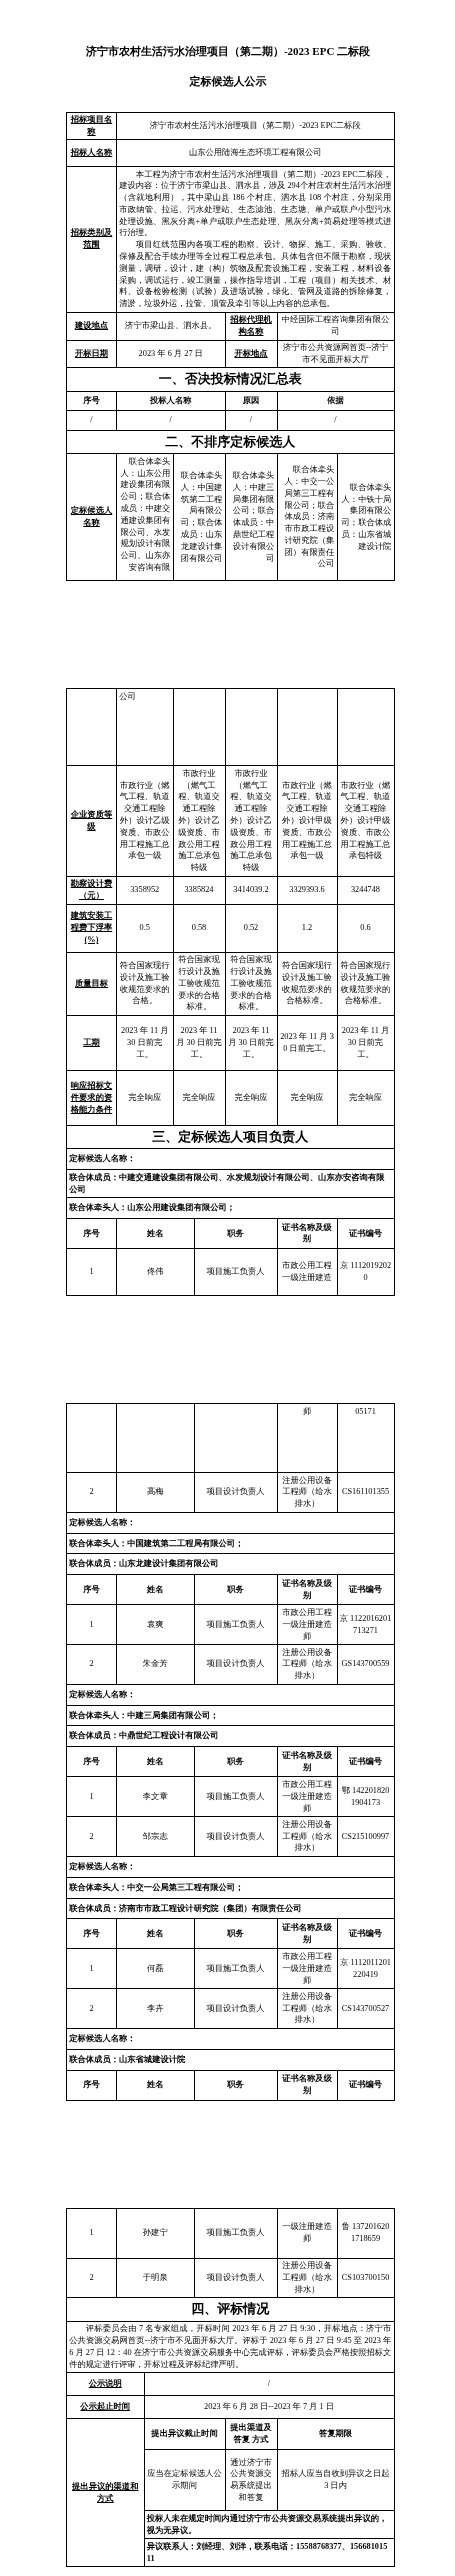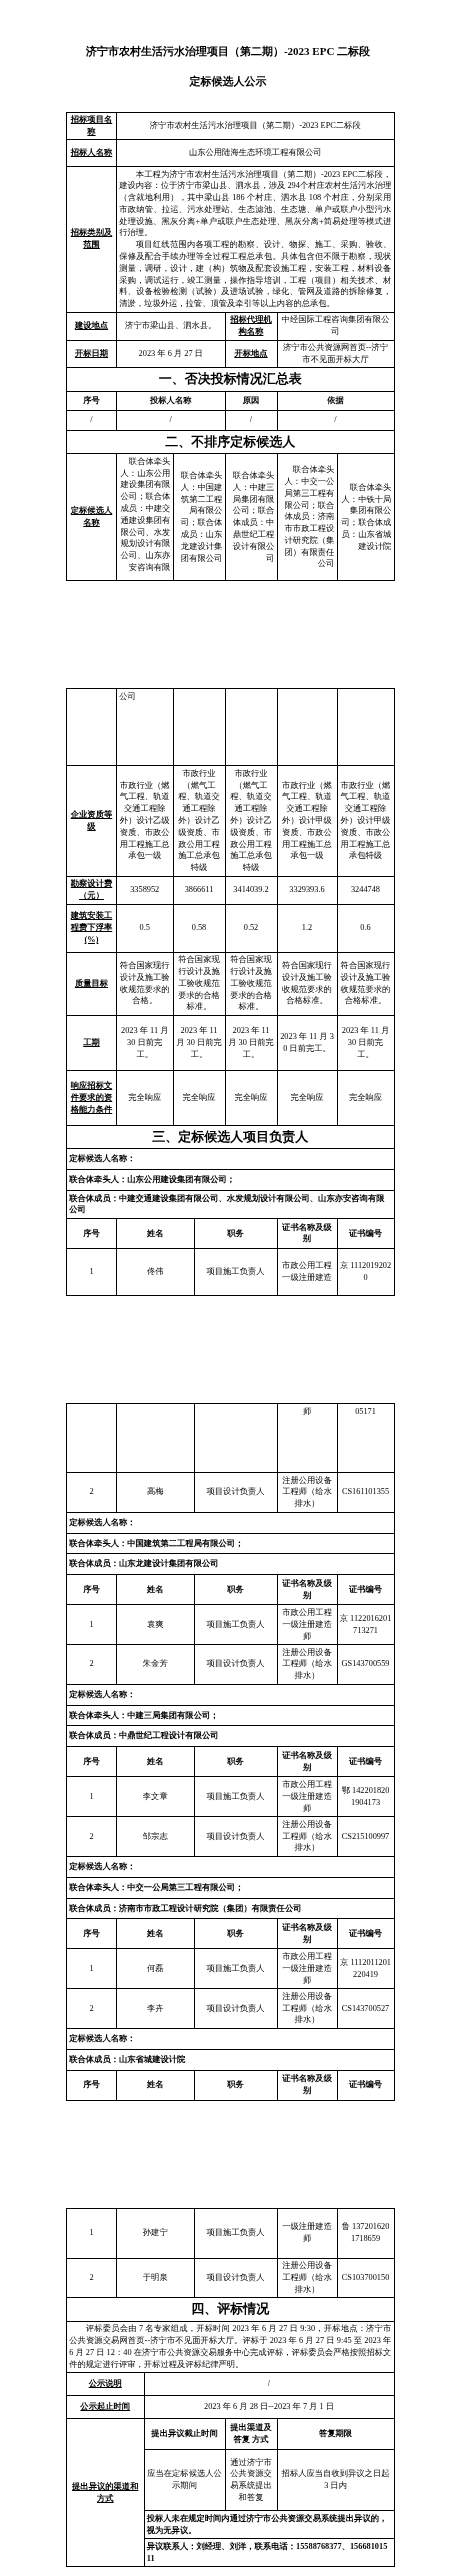--- a/index.html
+++ b/index.html
@@ -135,21 +135,21 @@
       <th class="lb">企业资质等级</th>
       <td colspan="2">市政行业（燃气工程、轨道交通工程除外）设计乙级资质、市政公用工程施工总承包一级</td>
       <td colspan="2">市政行业（燃气工程、轨道交通工程除外）设计乙级资质、市政公用工程施工总承包特级</td>
       <td>市政行业（燃气工程、轨道交通工程除外）设计乙级资质、市政公用工程施工总承包特级</td>
       <td>市政行业（燃气工程、轨道交通工程除外）设计甲级资质、市政公用工程施工总承包一级</td>
       <td>市政行业（燃气工程、轨道交通工程除外）设计甲级资质、市政公用工程施工总承包特级</td>
     </tr>
     <tr class="fee-row">
       <th class="lb">勘察设计费（元）</th>
       <td colspan="2">3358952</td>
-      <td colspan="2">3866611</td>
+      <td colspan="2">3385824</td>
       <td>3414039.2</td>
       <td>3329393.6</td>
       <td>3244748</td>
     </tr>
     <tr style="height:48px">
       <th class="lb">建筑安装工程费下浮率(%)</th>
       <td colspan="2">0.5</td>
       <td colspan="2">0.58</td>
       <td>0.52</td>
       <td>1.2</td>
@@ -179,24 +179,24 @@
       <td>完全响应</td>
       <td>完全响应</td>
     </tr>
     <tr>
       <td colspan="8" class="sec">三、定标候选人项目负责人</td>
     </tr>
     <tr class="nmrow">
       <td colspan="8">定标候选人名称：</td>
     </tr>
     <tr class="nmrow">
+      <td colspan="8">联合体成员：中建交通建设集团有限公司、水发规划设计有限公司、山东亦安咨询有限公司</td>
+    </tr>
+    <tr class="nmrow">
       <td colspan="8">联合体牵头人：山东公用建设集团有限公司；</td>
-    </tr>
-    <tr class="nmrow">
-      <td colspan="8">联合体成员：中建交通建设集团有限公司、水发规划设计有限公司、山东亦安咨询有限公司</td>
     </tr>
     <tr class="hdr" style="height:30px">
       <th>序号</th>
       <th colspan="3">姓名</th>
       <th colspan="2">职务</th>
       <th>证书名称及级别</th>
       <th>证书编号</th>
     </tr>
     <tr class="row-split">
       <td>1</td>

